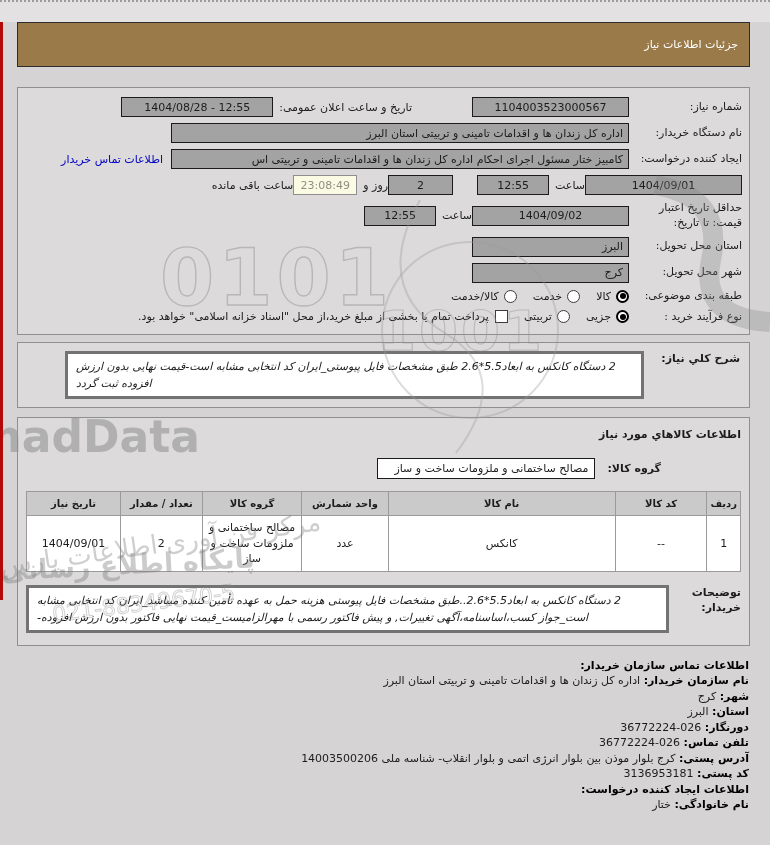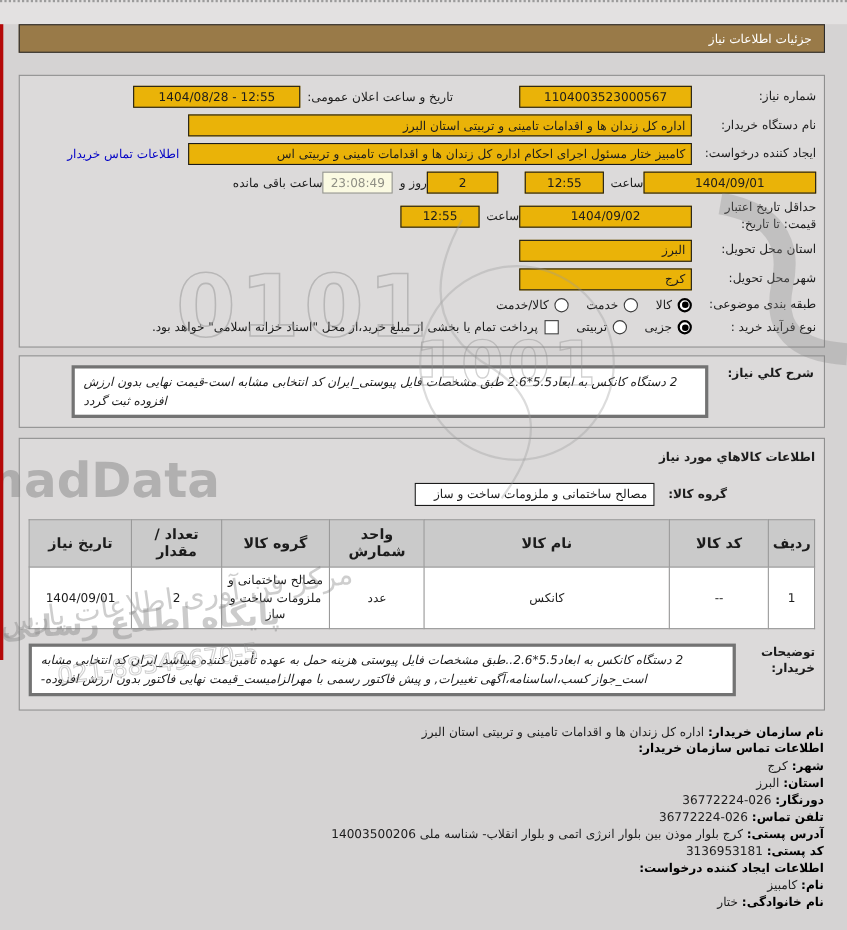--- a/index.html
+++ b/index.html
@@ -10,36 +10,36 @@
     font-family: "DejaVu Sans", sans-serif;
     font-size: 11px;
     color: #1c1c1c;
     direction: rtl;
     overflow: hidden;
   }
   .top-strip { height:22px; background:#e3e1e1; border-top:2px dotted #9b9b9b; }
   .left-red-strip { position:absolute; left:0; top:22px; width:3px; height:578px; background:#b40808; z-index:6; }
 
   .title-bar {
-    margin: 0 20px 0 17px; height: 26px;
+    margin: 0 20px 0 17px; height: 45px;
     background: #997a48; border: 1px solid #2d2d2d;
     color: #fff; display: flex; align-items: center;
     padding-right: 11px; font-size: 11px;
   }
 
   .panel {
     margin: 0 20px 0 17px; border: 1px solid #8f8f8f; background: #dcdada;
   }
   .panel.form { margin-top: 20px; padding: 9px 7px 10px 7px; }
 
   .frow { display: flex; align-items: center; margin-bottom: 6px; }
   .frow:last-child { margin-bottom: 0; }
   .lbl { width: 113px; flex-shrink: 0; padding-left: 5px; line-height: 1.35; }
   .inp {
-    background: #eab308; border: 1px solid #1b1b1b; height: 20px;
+    background: #a3a3a3; border: 1px solid #1b1b1b; height: 20px;
     display: flex; align-items: center; overflow: hidden; white-space: nowrap;
     flex-shrink: 0;
   }
   .inp.c { justify-content: center; }
   .inp.r { justify-content: flex-start; padding: 0 5px; }
   .w157 { width: 157px; } .w152 { width: 152px; } .w460 { width: 458px; }
   .w72 { width: 72px; } .w65 { width: 65px; }
   .gap60 { width: 60px; flex-shrink:0; } .gap24 { width: 24px; flex-shrink:0; }
   .mid-lbl { margin: 0 0 0 6px; white-space: nowrap; }
   .timer {
@@ -75,21 +75,21 @@
 
   .panel.items { margin-top: 9px; padding: 10px 8px 12px 8px; }
   .sec-title { font-weight: bold; }
   .group-row { display: flex; align-items: center; margin: 17px 80px 12px 0; }
   .group-lbl { font-weight: bold; margin-left: 12px; }
   .group-box { width: 218px; background:#fff; border:1px solid #1b1b1b; padding: 3px 6px; white-space: nowrap; overflow: hidden; }
 
   table.goods { width: 100%; border-collapse: collapse; margin-top: 2px; }
   table.goods th {
     background: #cacaca; border: 1px solid #9a9a9a; font-weight: bold;
-    padding: 6px 3px; font-size: 13px;
+    padding: 6px 3px; font-size: 10px;
   }
   table.goods td {
     background: #fff; border: 1px solid #9a9a9a; text-align: center;
     padding: 4px 3px; height: 52px; line-height: 1.4;
   }
   .col-row{width:33px;} .col-code{width:95px;} .col-name{width:236px;}
   .col-unit{width:88px;} .col-grp{width:102px;} .col-qty{width:84px;} .col-date{width:95px;}
 
   .notes-row { display: flex; align-items: flex-start; margin-top: 13px; }
   .notes-lbl { width: 72px; flex-shrink: 0; font-weight: bold; line-height: 1.4; }
@@ -230,30 +230,29 @@
     </tbody>
   </table>
 
   <div class="notes-row">
     <span class="notes-lbl">توضیحات خریدار:</span>
     <div class="textbox">2 دستگاه کانکس به ابعاد5.5*2.6..طبق مشخصات فایل پیوستی هزینه حمل به عهده تأمین کننده میباشد_ایران کد انتخابی مشابه است_جواز کسب،اساسنامه،آگهی تغییرات, و پیش فاکتور رسمی با مهرالزامیست_قیمت نهایی فاکتور بدون ارزش افزوده-</div>
   </div>
 </div>
 
 <div class="contact">
+  <div class="line"><b>اطلاعات تماس سازمان خریدار:</b></div>
   <div class="line"><b>نام سازمان خریدار:</b> <span>اداره کل زندان ها و اقدامات تامینی و تربیتی استان البرز</span></div>
-  <div class="line"><b>اطلاعات تماس سازمان خریدار:</b></div>
   <div class="line"><b>شهر:</b> <span>کرج</span></div>
   <div class="line"><b>استان:</b> <span>البرز</span></div>
   <div class="line"><b>دورنگار:</b> <span>026‏-‏36772224</span></div>
   <div class="line"><b>تلفن تماس:</b> <span>026‏-‏36772224</span></div>
   <div class="line"><b>آدرس پستی:</b> <span>کرج بلوار موذن بین بلوار انرژی اتمی و بلوار انقلاب- شناسه ملی 14003500206</span></div>
   <div class="line"><b>کد پستی:</b> <span>3136953181</span></div>
   <div class="line"><b>اطلاعات ایجاد کننده درخواست:</b></div>
-  <div class="line"><b>نام:</b> <span>کامبیز</span></div>
   <div class="line"><b>نام خانوادگی:</b> <span>ختار</span></div>
 </div>
 
 <svg class="wm" width="770" height="845" viewBox="0 0 770 845" aria-hidden="true">
   <path d="M655,185 q70,12 56,75 q-12,58 59,62" stroke="#868686" stroke-width="20" fill="none" opacity="0.30"></path>
   <circle cx="470" cy="330" r="88" stroke="#9a9a9a" stroke-width="2" fill="none" opacity="0.35"></circle>
   <path d="M420,200 q-50,90 28,135 q65,42 8,118" stroke="#9a9a9a" stroke-width="2" fill="none" opacity="0.35"></path>
   <text x="393" y="305" font-size="78" font-weight="bold" fill="none" stroke="#8d8d8d" stroke-width="1.4" opacity="0.45" letter-spacing="4">0101</text>
   <text x="545" y="350" font-size="56" font-weight="bold" fill="none" stroke="#8d8d8d" stroke-width="1.2" opacity="0.40" letter-spacing="3">1001</text>
   <text x="200" y="452" font-size="44" font-weight="bold" fill="#8f8f8f" opacity="0.55">ParsNamadData</text>

